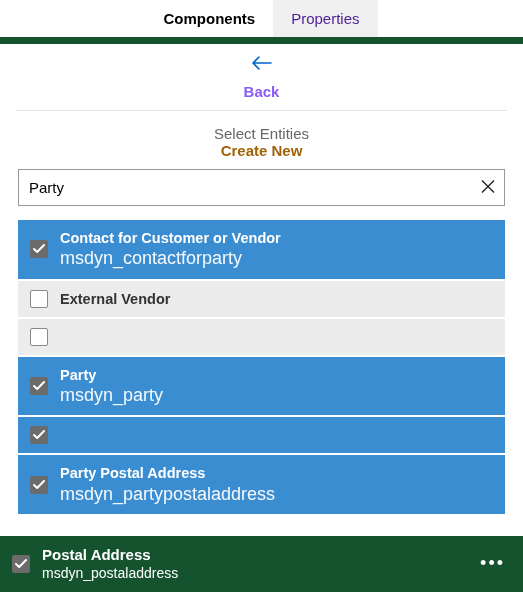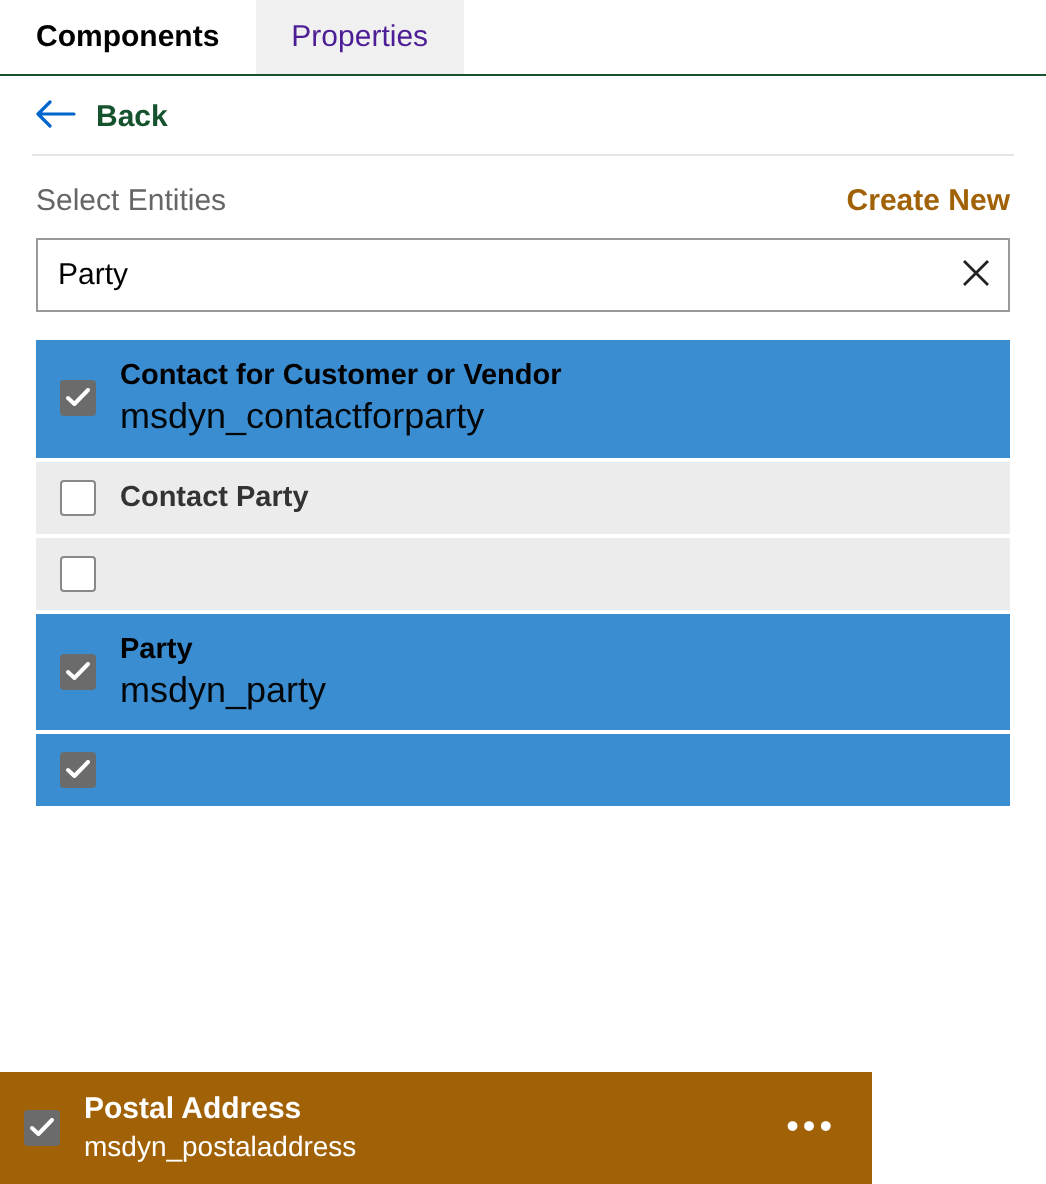--- a/index.html
+++ b/index.html
@@ -6,54 +6,57 @@
     body {
       font-family: "Segoe UI", -apple-system, sans-serif;
       width: 523px;
       height: 592px;
       background: #fff;
       font-size: 14px;
       color: #333;
     }
     .tabs {
       display: flex;
-      border-bottom: 1px solid #14532d;
+      border-bottom: 7px solid #14532d;
+      justify-content: center;
     }
     .tab {
       padding: 10px 18px;
       font-size: 15px;
       cursor: pointer;
       background: #f0f0f0;
       color: #4c1d95;
     }
     .tab.active {
       background: #fff;
       font-weight: 600;
       color: #000;
     }
     .back-row {
       display: flex;
       align-items: center;
       gap: 10px;
       padding: 12px 18px 10px;
-      color: #14532d;
-      cursor: pointer;
+      color: #8b5cf6;
+      cursor: pointer;
+      flex-direction: column;
     }
     .back-row svg { flex-shrink: 0; }
     .back-label { font-weight: 600; font-size: 15px; }
     .divider {
       height: 1px;
       background: #e5e5e5;
       margin: 0 16px 8px;
     }
     .header-row {
       display: flex;
       justify-content: space-between;
       align-items: center;
       padding: 6px 18px 10px;
+      flex-direction: column;
     }
     .select-label { color: #666; font-size: 15px; }
     .create-new { color: #a16207; font-weight: 600; cursor: pointer; font-size: 15px; }
     .search-wrap {
       margin: 0 18px 14px;
       position: relative;
     }
     .search-input {
       width: 100%;
       padding: 9px 36px 9px 10px;
@@ -76,21 +79,21 @@
     }
     .entity-item {
       display: flex;
       align-items: center;
       gap: 12px;
       padding: 9px 12px;
       margin-bottom: 2px;
     }
     .entity-item.selected {
       background: #3b8dd1;
-      color: #000000;
+      color: #ffffff;
       gap: 12px;
     }
     .entity-item.unselected {
       background: #ececec;
       color: #333;
     }
     .chk {
       width: 18px;
       height: 18px;
       flex-shrink: 0;
@@ -110,22 +113,22 @@
     .chk svg { display: block; }
     .entity-text { display: flex; flex-direction: column; line-height: 1.25; }
     .entity-title { font-weight: 600; font-size: 14.5px; }
     .entity-name { font-size: 18px; opacity: 0.95; }
     .entity-item.unselected .entity-name { color: #666; }
     .footer-bar {
       position: absolute;
       left: 0;
       right: 0;
       bottom: 0;
-      width: 436px;
-      background: #a16207;
+      width: 523px;
+      background: #14532d;
       color: #fff;
       display: flex;
       align-items: center;
       padding: 10px 12px;
       gap: 12px;
     }
     .footer-bar .chk { background: #6b6b6b; }
     .footer-text { display: flex; flex-direction: column; line-height: 1.25; flex: 1; }
     .footer-title { font-weight: 600; font-size: 15px; }
     .footer-name { font-size: 14px; }
@@ -179,21 +182,21 @@
         </svg>
       </span>
       <div class="entity-text">
         <span class="entity-title">Contact for Customer or Vendor</span>
         <span class="entity-name">msdyn_contactforparty</span>
       </div>
     </div>
     <div class="entity-item unselected">
       <span class="chk"></span>
       <div class="entity-text">
-        <span class="entity-title">Contact Party</span>
+        <span class="entity-title">External Vendor</span>
       </div>
     </div>
     <div class="entity-item unselected">
       <span class="chk"></span>
       <div class="entity-text">
       </div>
     </div>
     <div class="entity-item selected">
       <span class="chk">
         <svg width="12" height="10" viewBox="0 0 12 10">
@@ -204,20 +207,31 @@
         <span class="entity-title">Party</span>
         <span class="entity-name">msdyn_party</span>
       </div>
     </div>
     <div class="entity-item selected">
       <span class="chk">
         <svg width="12" height="10" viewBox="0 0 12 10">
           <path d="M1 5 L4.2 8 L11 1" stroke="#fff" stroke-width="2" fill="none" stroke-linecap="round" stroke-linejoin="round"></path>
         </svg>
       </span>
+    </div>
+    <div class="entity-item selected">
+      <span class="chk">
+        <svg width="12" height="10" viewBox="0 0 12 10">
+          <path d="M1 5 L4.2 8 L11 1" stroke="#fff" stroke-width="2" fill="none" stroke-linecap="round" stroke-linejoin="round"></path>
+        </svg>
+      </span>
+      <div class="entity-text">
+        <span class="entity-title">Party Postal Address</span>
+        <span class="entity-name">msdyn_partypostaladdress</span>
+      </div>
     </div>
   </div>
 
 <div class="footer-bar">
   <span class="chk">
     <svg width="12" height="10" viewBox="0 0 12 10">
         <path d="M1 5 L4.2 8 L11 1" stroke="#fff" stroke-width="2" fill="none" stroke-linecap="round" stroke-linejoin="round"></path>
       </svg>
   </span>
   <div class="footer-text">

